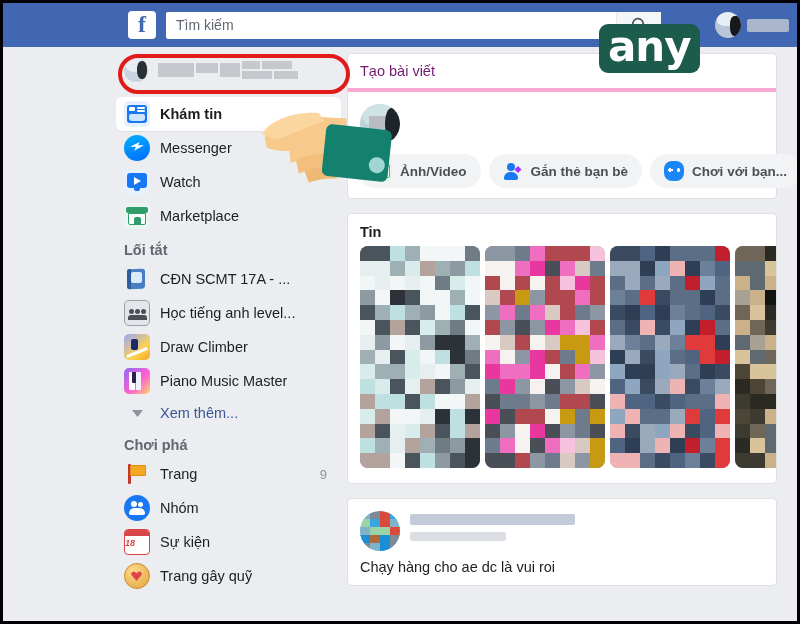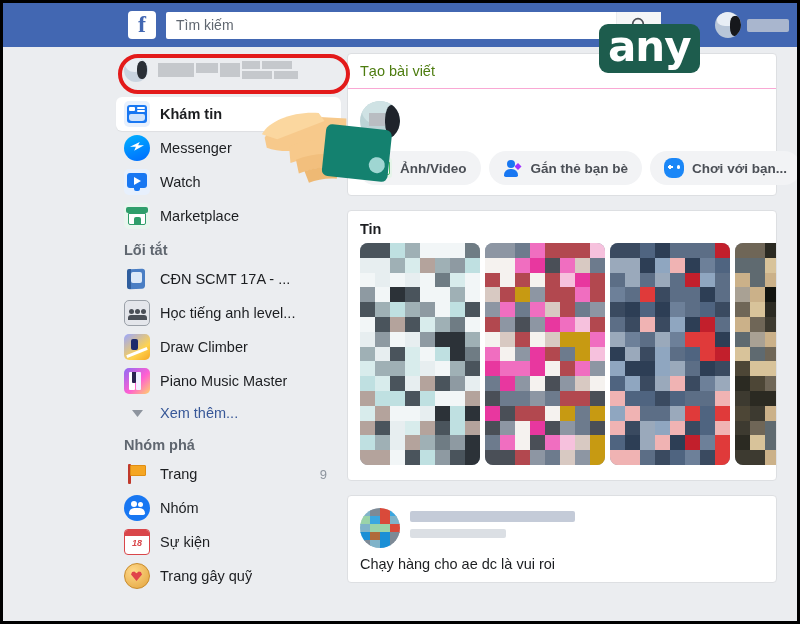--- a/index.html
+++ b/index.html
@@ -151,36 +151,36 @@
   .i-flag .pole{position:absolute;left:4px;top:3px;width:2.5px;height:20px;background:#c0392b;border-radius:1px;}
   .i-flag .cloth{position:absolute;left:6px;top:4px;width:16px;height:11px;background:#f5a623;border:1px solid #e08e12;box-sizing:border-box;border-radius:1px;}
 
   .i-people{border-radius:50%!important;background:#1877f2;}
   .i-people .p1{position:absolute;left:7px;top:6px;width:6px;height:6px;border-radius:50%;background:#fff;}
   .i-people .p2{position:absolute;left:14px;top:7px;width:5px;height:5px;border-radius:50%;background:#fff;}
   .i-people .pb{position:absolute;left:5px;top:13px;width:16px;height:7px;background:#fff;border-radius:6px 6px 2px 2px;}
 
   .i-cal{background:#fff;border:1.5px solid #d9464a;box-sizing:border-box;border-radius:4px!important;}
   .i-cal .top{position:absolute;left:0;top:0;right:0;height:6px;background:#d9464a;}
-  .i-cal .num{position:absolute;left:0;right:0;top:8px;text-align:center;font-size:9px;font-weight:bold;color:#d9464a;}
+  .i-cal .num{position:absolute;left:0;right:0;top:8px;text-align:left;font-size:9px;font-weight:bold;color:#d9464a;}
 
   .i-fund{border-radius:50%!important;background:radial-gradient(circle at 35% 30%,#ffd98a,#e2a33c);border:1.5px solid #c98b2a;box-sizing:border-box;}
   .i-fund .heart{position:absolute;left:6px;top:7px;width:11px;height:10px;background:#e0434a;
     clip-path:polygon(50% 100%,0% 36%,10% 10%,30% 5%,50% 22%,70% 5%,90% 10%,100% 36%);}
 
   
   .feed{
     position:absolute;left:344px;top:50px;width:430px;
   }
   .card{
     background:#fff;border:1px solid #dddfe2;border-radius:4px;margin-bottom:14px;
   }
   .card-head{
-    padding:9px 12px;border-bottom:1px solid #f9a8d4;
-    font-size:14.5px;color:#4d7c0f;
+    padding:9px 12px;border-bottom:4px solid #f9a8d4;
+    font-size:14.5px;color:#701a75;
   }
   .composer-row{display:flex;align-items:center;padding:12px 12px 10px 12px;}
   .comp-avatar{
     width:40px;height:40px;border-radius:50%;flex:none;margin-right:10px;
     background:#bcd3d6;position:relative;overflow:hidden;
   }
   .comp-avatar .c1{position:absolute;left:2px;top:-3px;width:30px;height:26px;background:#cfe2e4;border-radius:50%;}
   .comp-avatar .c2{position:absolute;right:0;top:4px;width:15px;height:32px;background:#1f242b;border-radius:45%;}
   .comp-avatar .c3{position:absolute;left:9px;top:12px;width:16px;height:13px;background:#b9bdc2;}
   .comp-ph{display:flex;align-items:center;font-size:15px;color:#606770;}
@@ -360,21 +360,21 @@
 
     <div class="more-row">
       <span class="caret">
         <svg width="11" height="7" viewBox="0 0 11 7">
           <polygon points="0,0 11,0 5.5,7" fill="#8d949e"></polygon>
         </svg>
       </span>
       <span class="lbl">Xem thêm...</span>
     </div>
 
-    <div class="sect-title">Nhóm phá</div>
+    <div class="sect-title">Chơi phá</div>
 
     <div class="nav-row">
       <span class="ico i-flag">
         <i class="pole"></i>
           <i class="cloth"></i>
       </span>
       <span class="lbl">Trang</span>
       <span class="nav-badge">9</span>
     </div>
 

